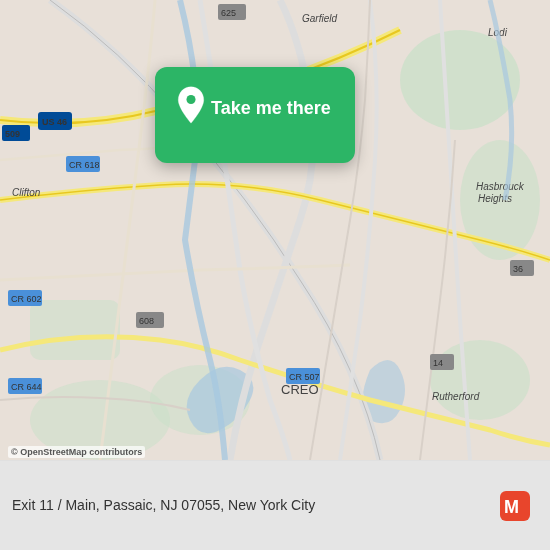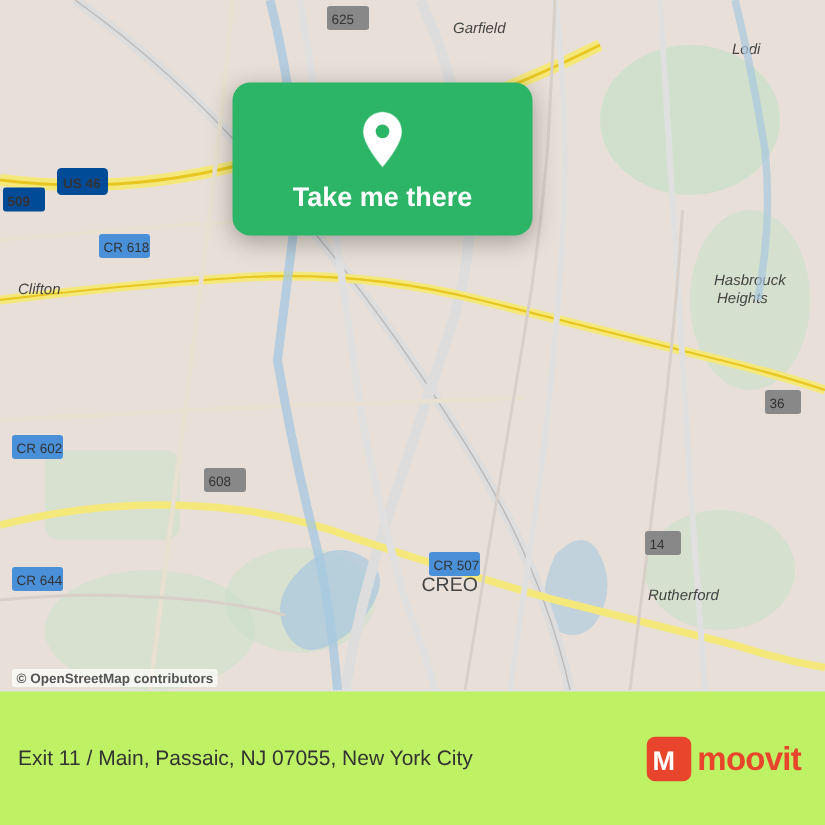--- a/index.html
+++ b/index.html
@@ -22,29 +22,29 @@
 
     
     #map-svg {
       width: 100%;
       height: 100%;
     }
 
     
     .take-me-there-card {
       position: absolute;
-      top: 55px;
+      top: 67px;
       left: 155px;
       width: 200px;
       background-color: #2cb566;
       border-radius: 12px;
       display: flex;
-      flex-direction: column;
+      flex-direction: row;
       align-items: center;
-      padding: 18px 16px 14px;
+      padding: 18px 16px 30px;
       box-shadow: 0 4px 16px rgba(0,0,0,0.3);
       cursor: pointer;
     }
 
     .location-pin {
       width: 40px;
       height: 40px;
       margin-bottom: 8px;
     }
 
@@ -53,21 +53,21 @@
       font-size: 18px;
       font-weight: 600;
       text-align: center;
       line-height: 1.2;
     }
 
     
     #bottom-bar {
       width: 550px;
       height: 90px;
-      background-color: #bef264;
+      background-color: #e5e5e5;
       display: flex;
       align-items: center;
       justify-content: space-between;
       padding: 0 16px 0 12px;
       border-top: 1px solid #e0e0e0;
       position: relative;
     }
 
     .address-text {
       font-size: 14px;
@@ -234,15 +234,14 @@
 </div>
 
 <div id="bottom-bar">
   <span class="address-text">Exit 11 / Main, Passaic, NJ 07055, New York City</span>
   <div class="moovit-logo">
 
     <svg class="moovit-icon" viewBox="0 0 30 30" xmlns="http://www.w3.org/2000/svg">
       <rect width="30" height="30" rx="6" fill="#e8452c"></rect>
       <text x="4" y="22" font-size="18" fill="white" font-weight="bold" font-family="Arial">M</text>
     </svg>
-    <span class="moovit-text">moovit</span>
   </div>
 </div>
 
 </body></html>

